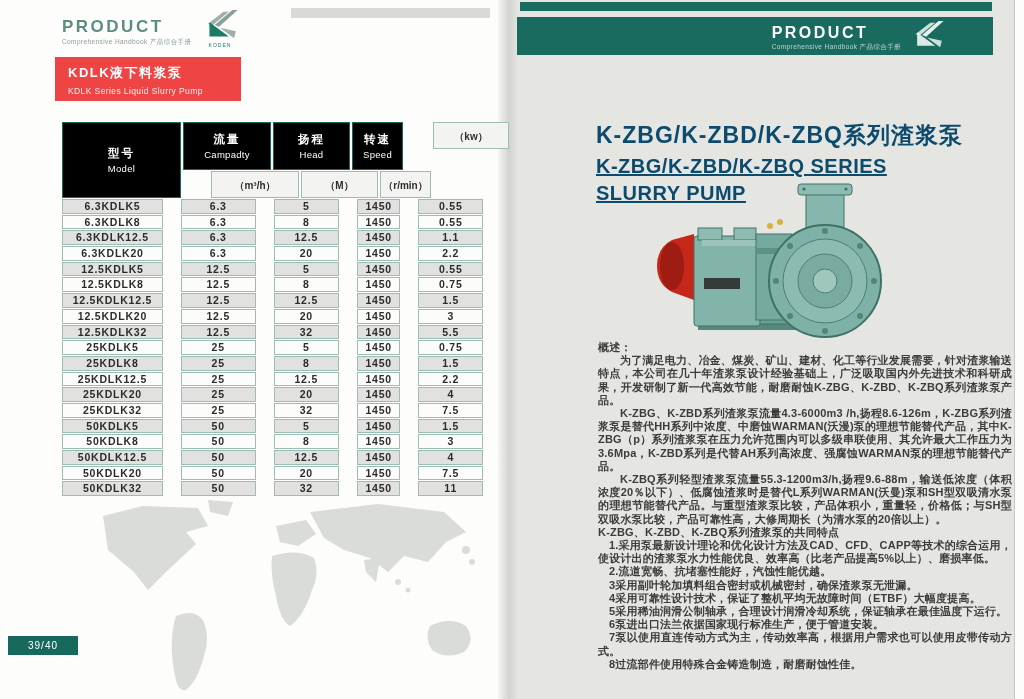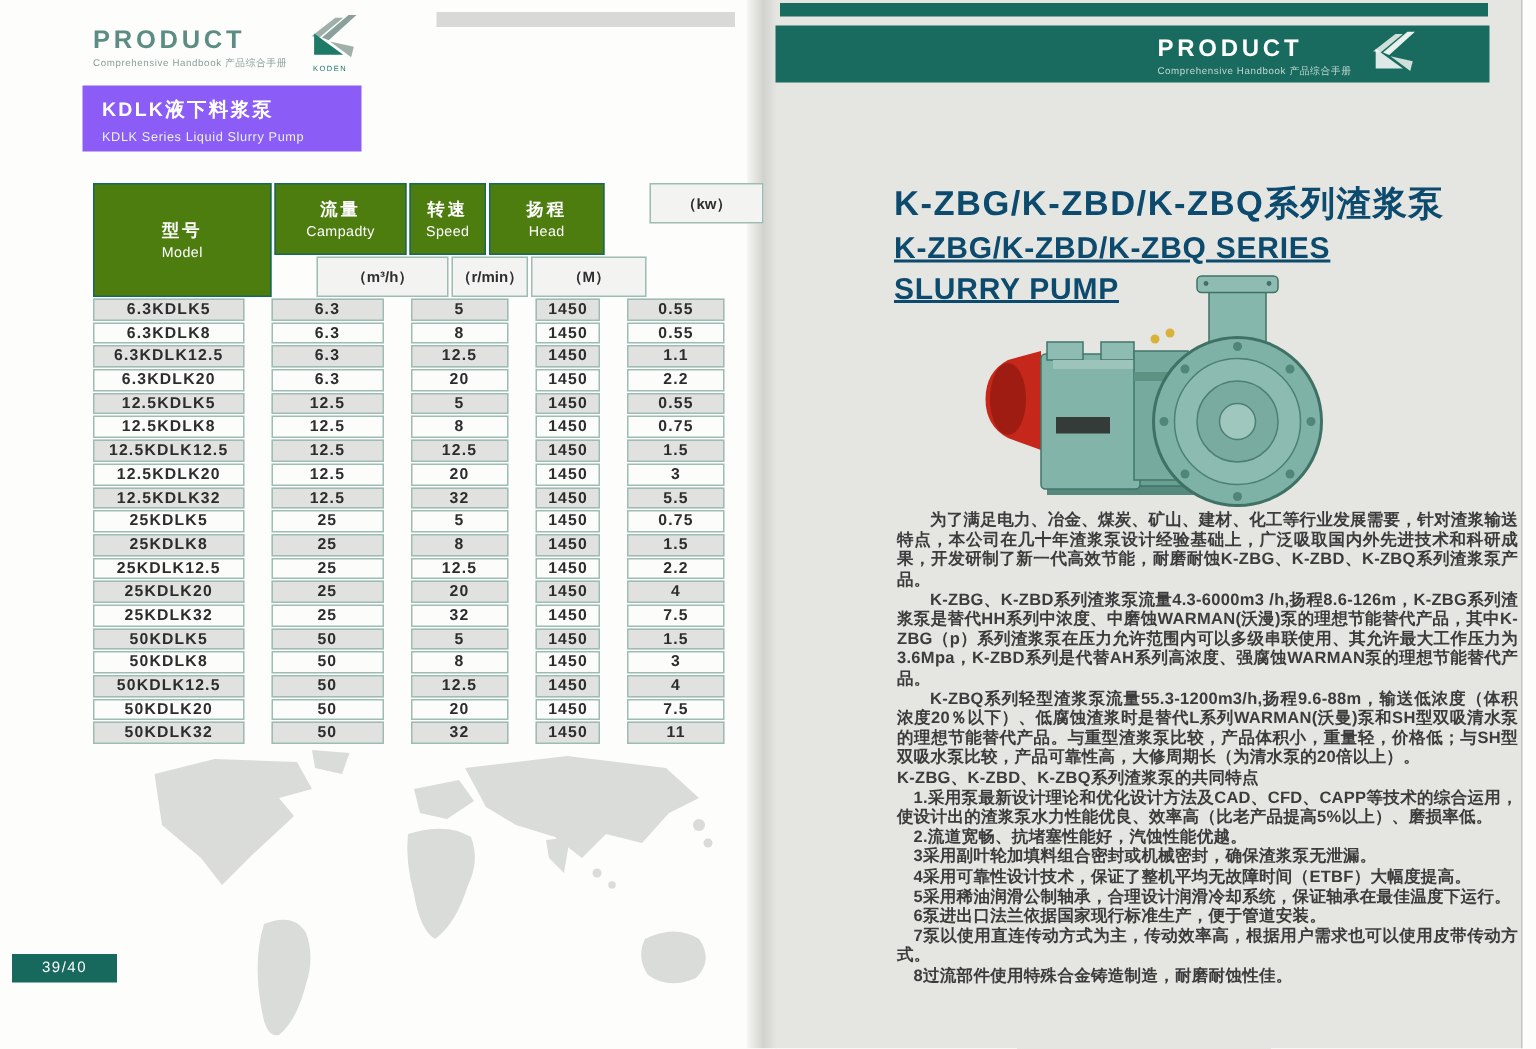--- a/index.html
+++ b/index.html
@@ -19,28 +19,28 @@
 
   
   .brand-left{left:62px;top:17px;width:230px;height:36px;}
   .brand-word{font-size:17px;font-weight:bold;color:#5c8d83;letter-spacing:2.5px;}
   .brand-sub{font-size:6.5px;color:#8aa09b;letter-spacing:0.4px;margin-top:1px;}
   .logo{width:40px;height:34px;}
   .logo-left{left:200px;top:10px;}
   .logo-caption{font-size:5px;color:#1c7a67;text-align:center;letter-spacing:1px;margin-top:-2px;}
   .topbar-gray{left:291px;top:8px;width:199px;height:10px;background:#d9d9d7;}
 
-  .banner-left{left:55px;top:57px;width:186px;height:44px;background:#8b5cf6;color:#fff;padding:7px 0 0 13px;box-sizing:border-box;}
+  .banner-left{left:55px;top:57px;width:186px;height:44px;background:#ef4444;color:#fff;padding:7px 0 0 13px;box-sizing:border-box;}
   .banner-left .zh{font-size:13px;font-weight:bold;letter-spacing:1.5px;}
   .banner-left .en{font-size:8.5px;margin-top:4px;letter-spacing:0.4px;color:#e8f2ef;}
 
   
   .ptable{left:62px;top:122px;width:421px;}
   .thead{display:flex;gap:2px;}
-  .th{background:#4d7c0f;color:#fff;text-align:center;box-sizing:border-box;border:1px solid #17695d;}
+  .th{background:#000000;color:#fff;text-align:center;box-sizing:border-box;border:1px solid #17695d;}
   .th .zh{font-size:11.5px;font-weight:bold;letter-spacing:2px;}
   .th .en{font-size:9.5px;margin-top:2px;letter-spacing:0.3px;}
   .th-model{width:119px;height:76px;display:flex;flex-direction:column;justify-content:center;}
   .hcol{display:flex;flex-direction:column;gap:1px;}
   .th-top{height:48px;display:flex;flex-direction:column;justify-content:center;}
   .th-unit{height:27px;line-height:27px;background:#f3f4f2;color:#2e2e2e;font-size:10px;font-weight:bold;
     border:1px solid #9dbcb4;box-sizing:border-box;text-align:center;margin-left:28px;}
   .w2{width:88px;} .w3{width:77px;} .w4{width:51px;} .w5{width:76px;}
   .tbody{display:flex;flex-direction:column;gap:1px;margin-top:1px;}
   .tr{display:flex;gap:18px;}
@@ -111,33 +111,33 @@
       <div class="zh">型号</div>
       <div class="en">Model</div>
     </div>
     <div class="hcol w2">
       <div class="th th-top w2">
         <div class="zh">流量</div>
         <div class="en">Campadty</div>
       </div>
       <div class="th-unit w2">（m³/h）</div>
     </div>
+    <div class="hcol w3">
+      <div class="th th-top w3">
+        <div class="zh">扬程</div>
+        <div class="en">Head</div>
+      </div>
+      <div class="th-unit w3">（M）</div>
+    </div>
     <div class="hcol w4">
       <div class="th th-top w4">
         <div class="zh">转速</div>
         <div class="en">Speed</div>
       </div>
       <div class="th-unit w4">（r/min）</div>
-    </div>
-    <div class="hcol w3">
-      <div class="th th-top w3">
-        <div class="zh">扬程</div>
-        <div class="en">Head</div>
-      </div>
-      <div class="th-unit w3">（M）</div>
     </div>
     <div class="hcol w5">
       <div class="th-unit w5">（kw）</div>
     </div>
   </div>
   <div class="tbody">
       <div class="tr">
         <div class="td c1">6.3KDLK5</div>
         <div class="td c2">6.3</div>
         <div class="td c3">5</div>
@@ -355,16 +355,17 @@
       <circle cx="124" cy="99" r="3"></circle>
         <circle cx="138" cy="64" r="3"></circle>
     </g>
 
     <circle cx="118" cy="44" r="3" fill="#d8b23a"></circle>
       <circle cx="128" cy="40" r="3" fill="#d8b23a"></circle>
   </svg>
 </div>
 
 <div class="abs bodytext">
+  <p>概述：</p>
   <span id="paras"><p class="para">为了满足电力、冶金、煤炭、矿山、建材、化工等行业发展需要，针对渣浆输送特点，本公司在几十年渣浆泵设计经验基础上，广泛吸取国内外先进技术和科研成果，开发研制了新一代高效节能，耐磨耐蚀K-ZBG、K-ZBD、K-ZBQ系列渣浆泵产品。</p><p class="para">K-ZBG、K-ZBD系列渣浆泵流量4.3-6000m3 /h,扬程8.6-126m，K-ZBG系列渣浆泵是替代HH系列中浓度、中磨蚀WARMAN(沃漫)泵的理想节能替代产品，其中K-ZBG（p）系列渣浆泵在压力允许范围内可以多级串联使用、其允许最大工作压力为3.6Mpa，K-ZBD系列是代替AH系列高浓度、强腐蚀WARMAN泵的理想节能替代产品。</p><p class="para">K-ZBQ系列轻型渣浆泵流量55.3-1200m3/h,扬程9.6-88m，输送低浓度（体积浓度20％以下）、低腐蚀渣浆时是替代L系列WARMAN(沃曼)泵和SH型双吸清水泵的理想节能替代产品。与重型渣浆泵比较，产品体积小，重量轻，价格低；与SH型双吸水泵比较，产品可靠性高，大修周期长（为清水泵的20倍以上）。</p></span>
   <p>K-ZBG、K-ZBD、K-ZBQ系列渣浆泵的共同特点</p>
   <span id="features"><p class="feat">1.采用泵最新设计理论和优化设计方法及CAD、CFD、CAPP等技术的综合运用，使设计出的渣浆泵水力性能优良、效率高（比老产品提高5%以上）、磨损率低。</p><p class="feat">2.流道宽畅、抗堵塞性能好，汽蚀性能优越。</p><p class="feat">3采用副叶轮加填料组合密封或机械密封，确保渣浆泵无泄漏。</p><p class="feat">4采用可靠性设计技术，保证了整机平均无故障时间（ETBF）大幅度提高。</p><p class="feat">5采用稀油润滑公制轴承，合理设计润滑冷却系统，保证轴承在最佳温度下运行。</p><p class="feat">6泵进出口法兰依据国家现行标准生产，便于管道安装。</p><p class="feat">7泵以使用直连传动方式为主，传动效率高，根据用户需求也可以使用皮带传动方式。</p><p class="feat">8过流部件使用特殊合金铸造制造，耐磨耐蚀性佳。</p></span>
 </div>
 
 </body></html>

